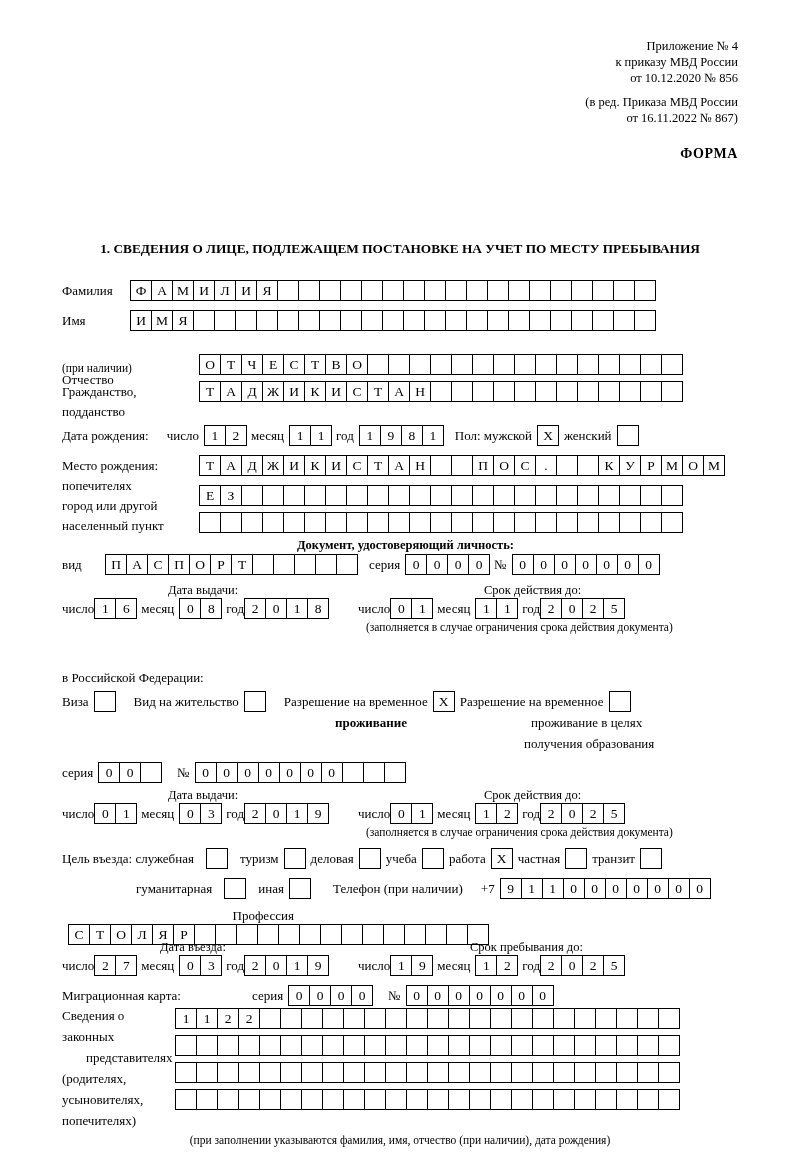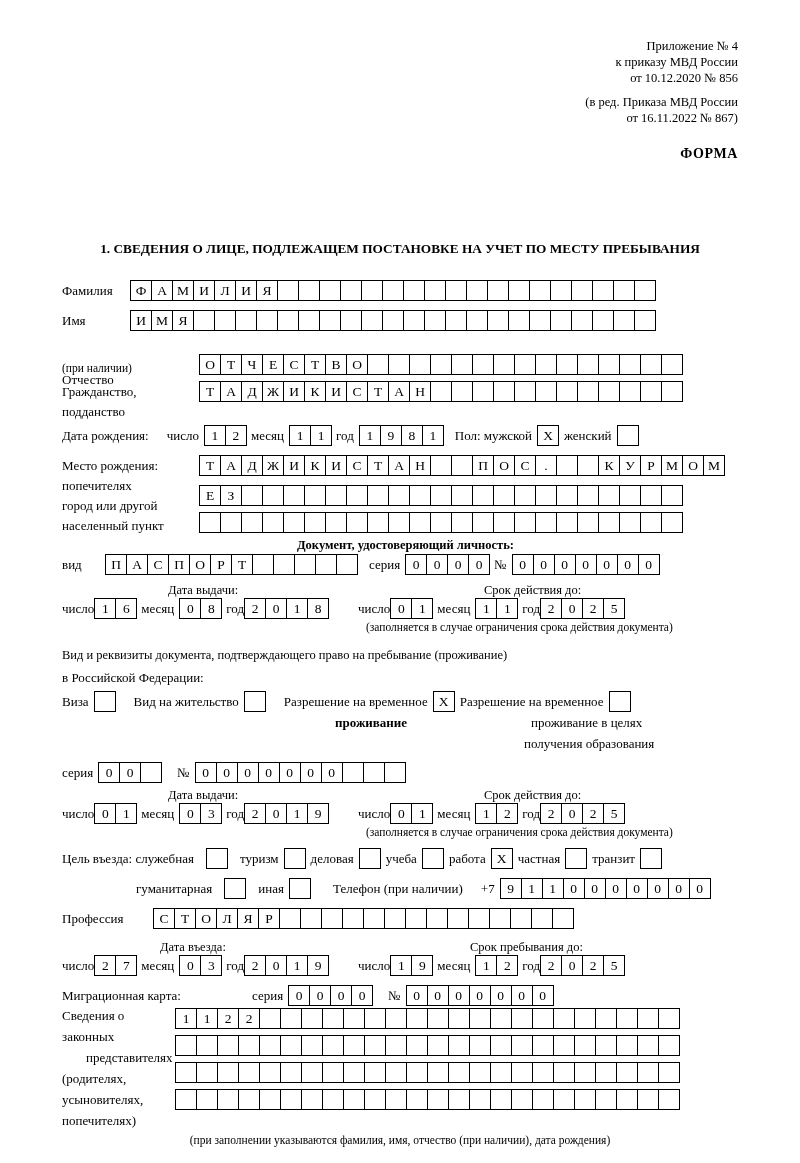--- a/index.html
+++ b/index.html
@@ -472,21 +472,20 @@
     <span class="boxes" id="valid-year">
         <span class="bx">2</span>
         <span class="bx">0</span>
         <span class="bx">2</span>
         <span class="bx">5</span>
       </span>
   </div>
 
   <div class="note" style="top:621px; left:366px;">(заполняется в случае ограничения срока действия документа)</div>
 
-  <div class="note" style="top:648px; left:62px; font-size:12.5px;">Вид и реквизиты документа, подтверждающего право на пребывание (проживание)</div>
   <div class="note" style="top:670px; left:62px; font-size:13px;">в Российской Федерации:</div>
 
   <div class="row" style="top:691px; left:62px;">
     <span class="lbl">Виза</span>
     <span class="spacer-4"></span>
     <span class="single"></span>
     <span class="gap-8" style="width:18px;"></span>
     <span class="lbl">Вид на жительство</span>
     <span class="spacer-4"></span>
     <span class="single"></span>
@@ -627,21 +626,21 @@
         <span class="bx">0</span>
         <span class="bx">0</span>
         <span class="bx">0</span>
         <span class="bx">0</span>
         <span class="bx">0</span>
         <span class="bx">0</span>
         <span class="bx">0</span>
       </span>
   </div>
 
-  <div class="row" style="top:908px; left:62px;">
+  <div class="row" style="top:908px; left:68px;flex-direction:column;">
     <span class="lbl" style="width:91px;">Профессия</span>
     <span class="boxes" id="profession-boxes">
         <span class="bx">С</span>
         <span class="bx">Т</span>
         <span class="bx">О</span>
         <span class="bx">Л</span>
         <span class="bx">Я</span>
         <span class="bx">Р</span>
         <span class="bx"></span>
         <span class="bx"></span>

